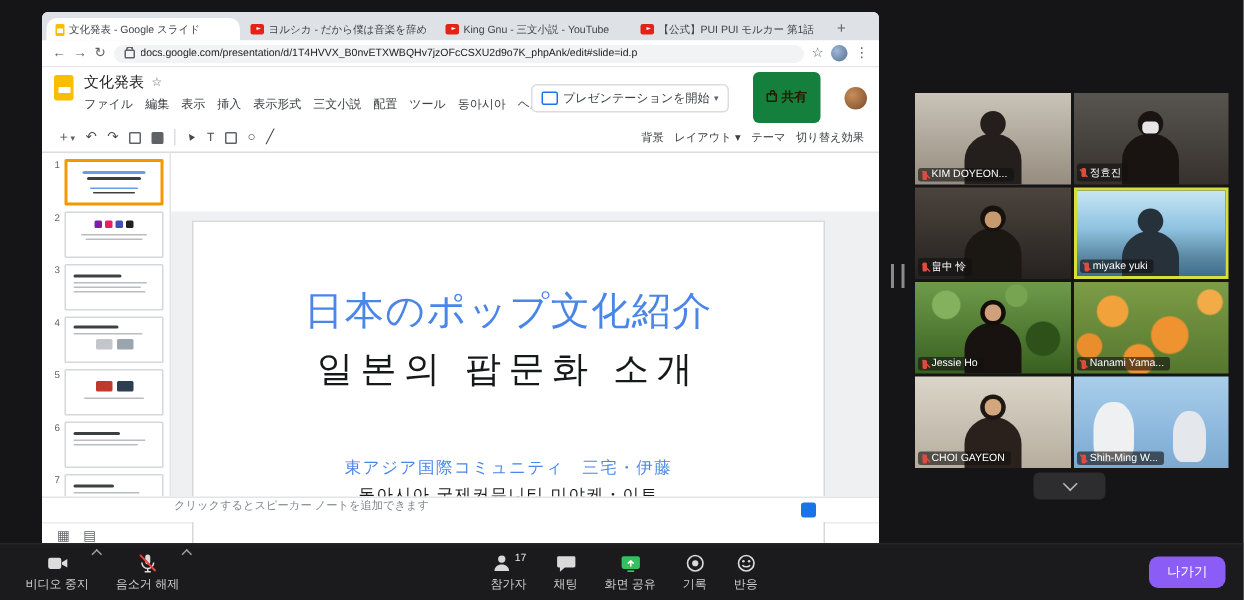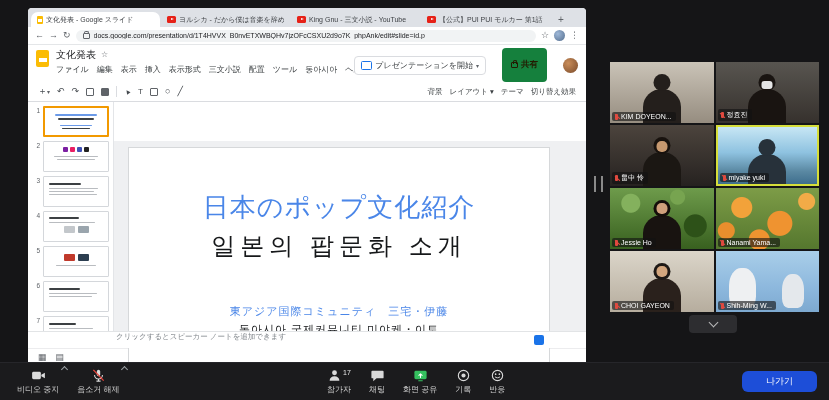--- a/index.html
+++ b/index.html
@@ -119,21 +119,21 @@
   .chev-down{width:6px;height:6px;border-right:1.6px solid #b9b9b9;border-bottom:1.6px solid #b9b9b9;transform:rotate(45deg);margin-top:-3px;}
 
   
   .meetbar{position:absolute;left:0;right:0;bottom:0;height:37px;background:#1b1b1d;border-top:1px solid #26262a;}
   .mb-left{position:absolute;left:8px;top:0;height:37px;display:flex;}
   .mb-center{position:absolute;left:318px;top:0;height:37px;display:flex;}
   .ctrl{position:relative;display:flex;flex-direction:column;align-items:center;justify-content:center;gap:1px;padding:0 9px;color:#cfcfcf;font-size:8px;white-space:nowrap;}
   .ctrl .icon-row{display:flex;align-items:flex-start;height:15px;gap:1px;}
   .chev-up{position:absolute;top:4px;right:1px;width:4px;height:4px;border-left:1.2px solid #9aa0a6;border-top:1.2px solid #9aa0a6;transform:rotate(45deg);}
   .pcount{font-size:7px;color:#e8e8e8;line-height:1;margin-top:1px;}
-  .leave-btn{position:absolute;right:12px;top:8px;height:21px;background:#1d4ed8;border-radius:6px;color:#fff;font-size:9px;display:flex;align-items:center;padding:0 24px;}
+  .leave-btn{position:absolute;right:12px;top:8px;height:21px;background:#8b5cf6;border-radius:6px;color:#fff;font-size:9px;display:flex;align-items:center;padding:0 12px;}
 </style>
 </head>
 <body>
 
 <div class="stage">
 
   <div class="chrome">
 
     <div class="tabbar">
       <div class="tab active">

